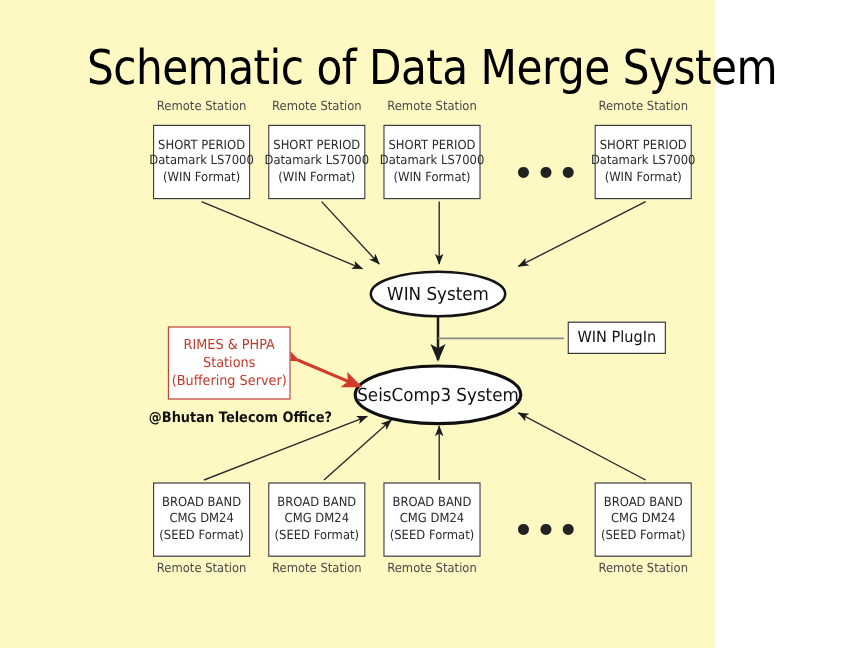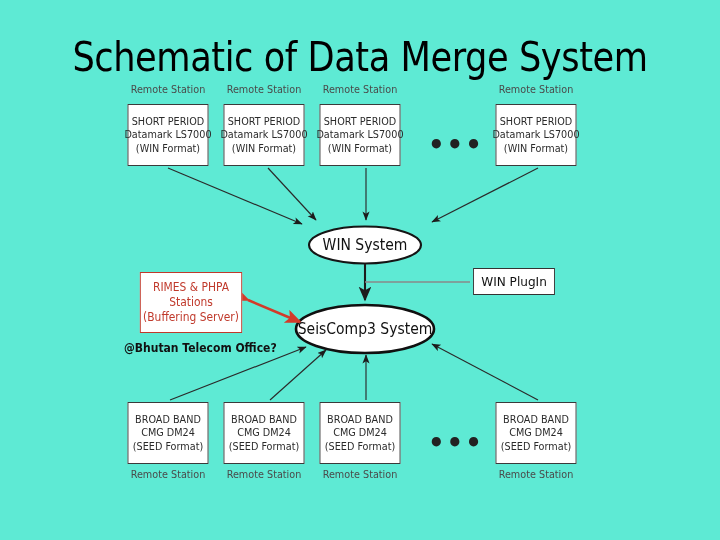--- a/index.html
+++ b/index.html
@@ -11,23 +11,23 @@
     width: 720px;
     height: 540px;
     position: relative;
     overflow: hidden;
     font-family: "Liberation Sans", sans-serif;
     color: #1a1a1a;
   }
   #slide {
     position: absolute;
     left: 0; top: 0;
-    width: 720px;
+    width: 596px;
     height: 540px;
-    background: #5eead4;
+    background: #fef9c3;
   }
   #title {
     position: absolute;
     left: 0;
     top: 34px;
     width: 720px;
     text-align: center;
     font-size: 40px;
     font-weight: 400;
     letter-spacing: -0.5px;

